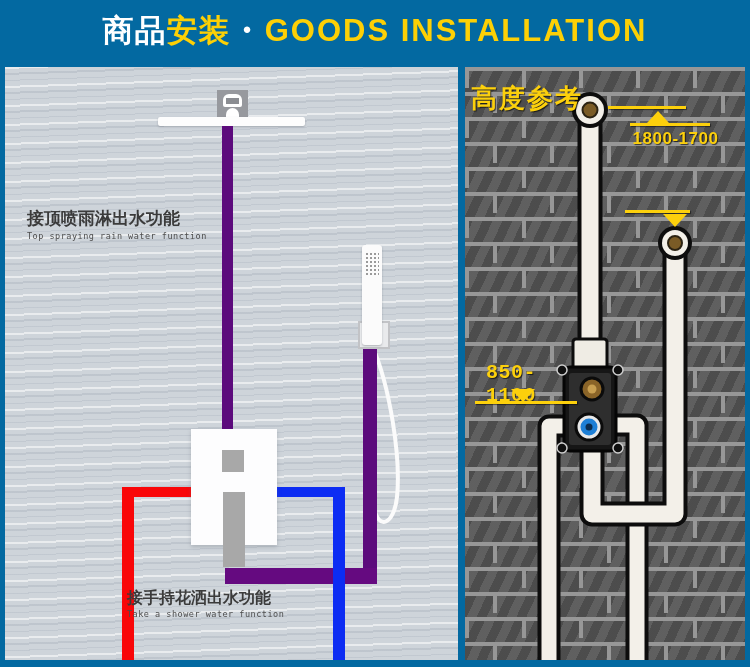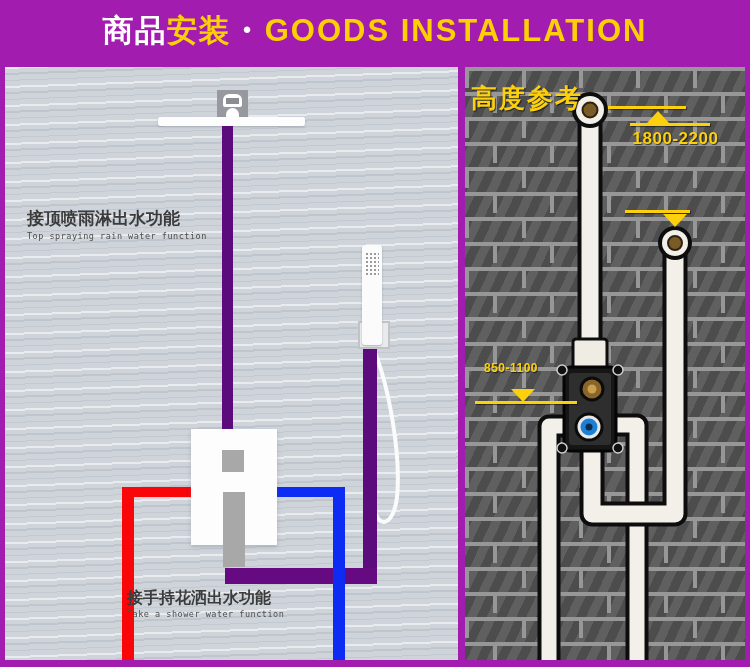--- a/index.html
+++ b/index.html
@@ -1,16 +1,16 @@
 <!DOCTYPE html>
 <html><head>
 <meta charset="utf-8">
 <style>
   html,body{margin:0;padding:0;background:#b2b2b2;}
-  .stage{position:relative;width:750px;height:667px;background:#a21caf;overflow:hidden;
+  .stage{position:relative;width:750px;height:667px;background:#0369a1;overflow:hidden;
          font-family:"Liberation Sans",sans-serif;}
 
   
   .header{position:absolute;top:10px;left:0;width:750px;height:48px;text-align:center;
           font-weight:700;font-size:31px;letter-spacing:1px;white-space:nowrap;}
   .header .wh{color:#ffffff;}
   .header .yl{color:#fdd005;}
   .header .dot{color:#ffffff;font-size:15px;vertical-align:7px;margin:0 12px;}
   .header .en{letter-spacing:2px;}
 
@@ -160,23 +160,23 @@
       <circle cx="210" cy="176" r="17" fill="#0d0d0d"></circle>
       <circle cx="210" cy="176" r="13" fill="#f3f0e9"></circle>
       <circle cx="210" cy="176" r="7" fill="#7a5b26" stroke="#2c2313" stroke-width="2"></circle>
     </svg>
 
     <div class="ysub rtitle">高度参考</div>
 
     <div class="yline" style="left:143px;top:39px;width:78px;"></div>
     <div class="tri tri-up" style="left:182px;top:44px;"></div>
     <div class="yline" style="left:165px;top:56px;width:80px;"></div>
-    <div class="ysub meas" style="left:158px;top:62px;width:105px;text-align:center;">1800-2200</div>
+    <div class="ysub meas" style="left:158px;top:62px;width:105px;text-align:center;">1800-1700</div>
 
     <div class="yline" style="left:160px;top:143px;width:65px;"></div>
     <div class="tri tri-down" style="left:198px;top:147px;"></div>
 
-    <div class="ysub meas" style="left:2px;top:294px;width:88px;text-align:center;font-size:12px;">850-1100</div>
+    <div class="ysub meas" style="left:2px;top:294px;width:88px;text-align:center;font-size:20px;font-family:Liberation Mono, monospace;">850-1100</div>
     <div class="tri tri-down" style="left:46px;top:322px;"></div>
     <div class="yline" style="left:10px;top:334px;width:102px;"></div>
   </div>
 
 </div>
 
 </body></html>

